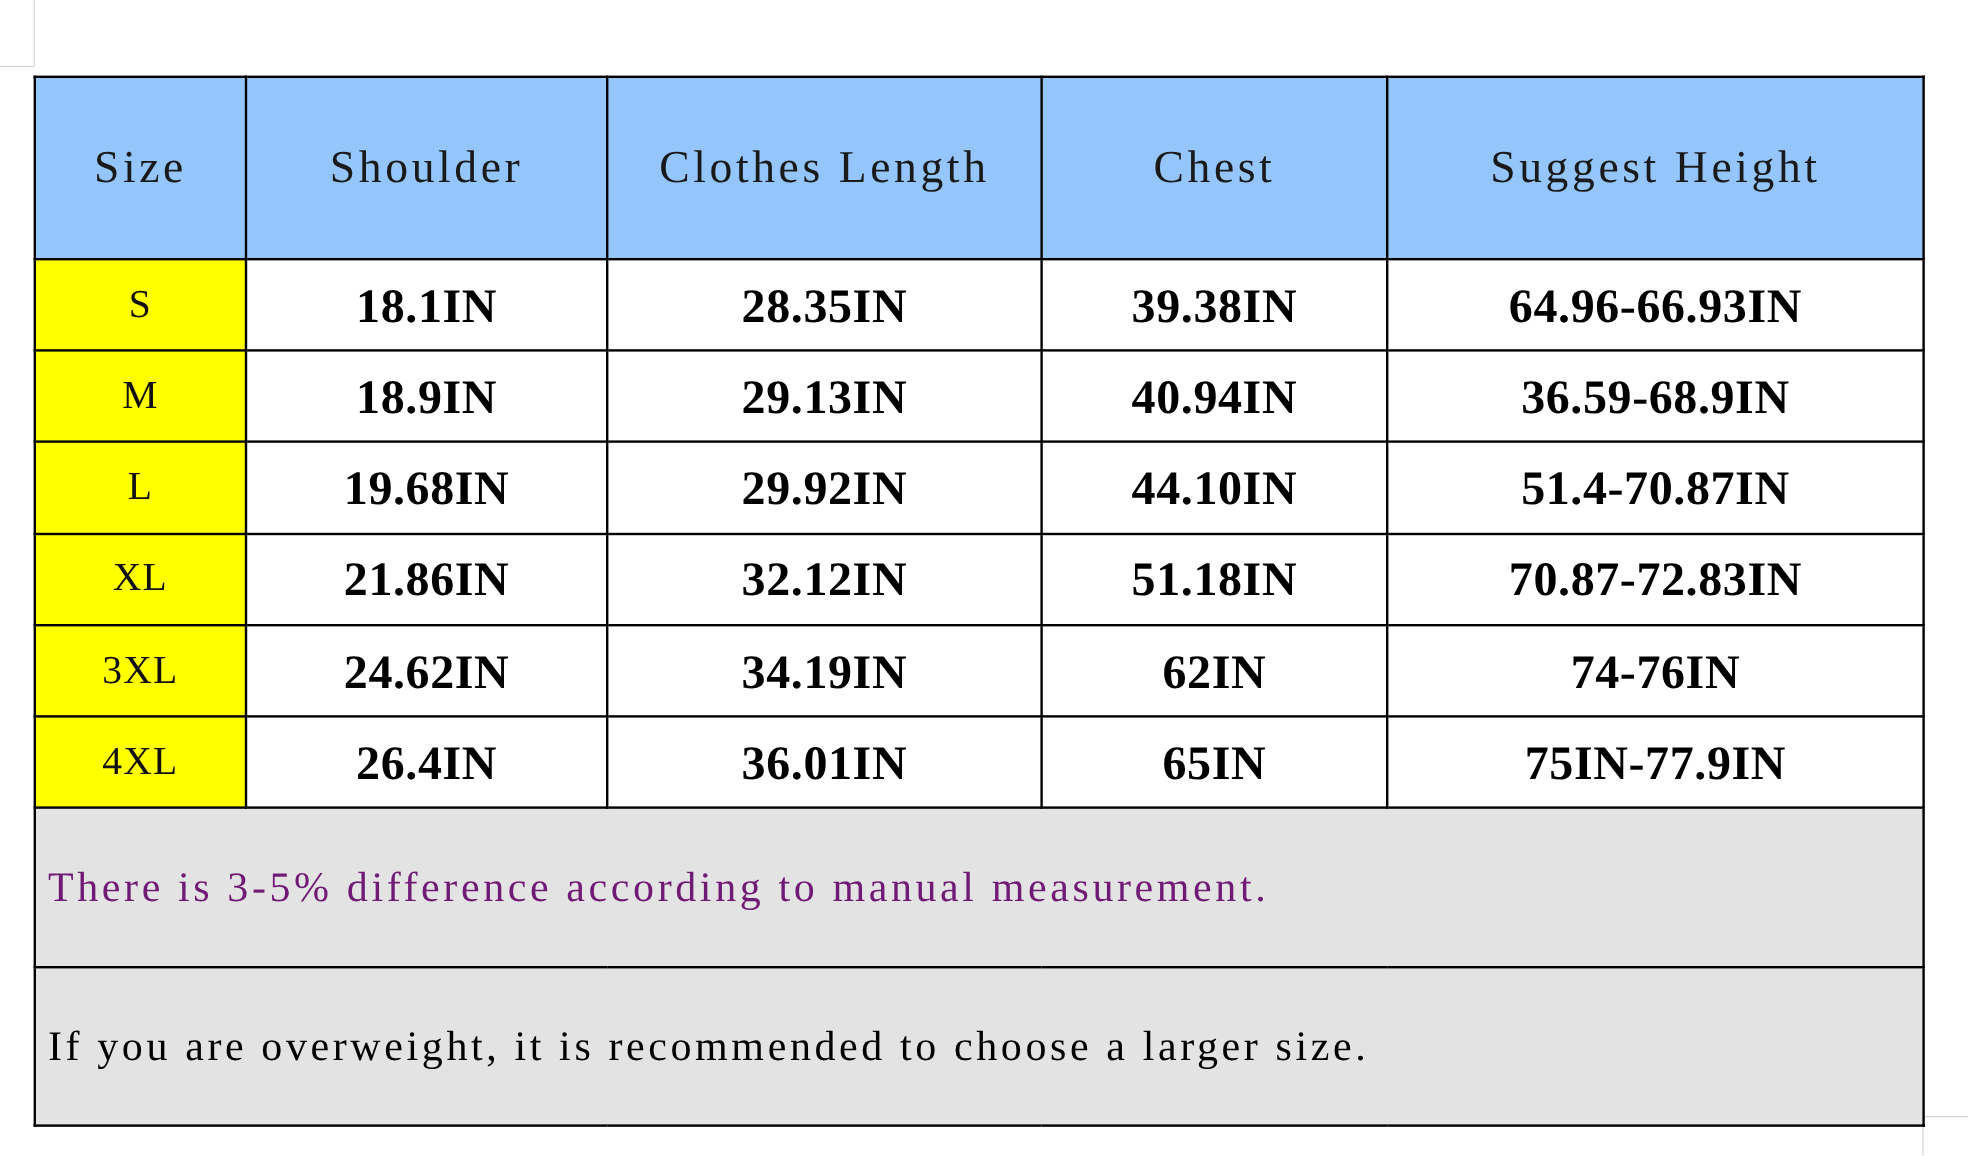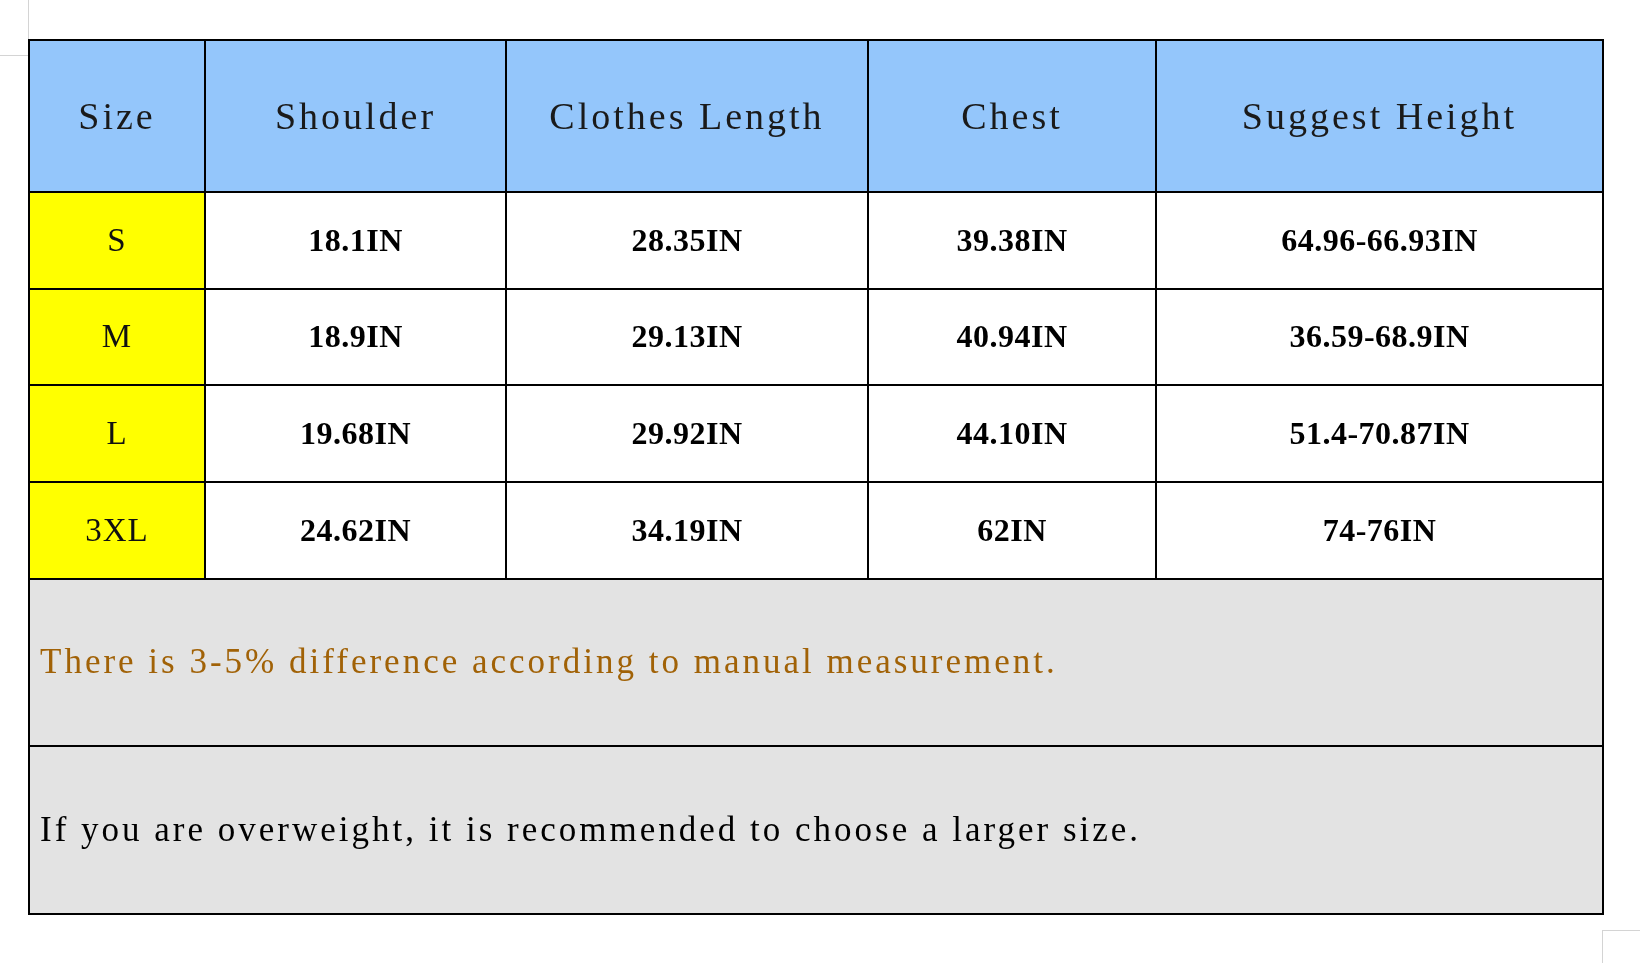--- a/index.html
+++ b/index.html
@@ -46,21 +46,21 @@
     top: 930px;
     left: 1602px;
     width: 38px;
     height: 1px;
     background: #d4d4d4;
   }
 
   .chart-wrap {
     position: absolute;
     left: 28px;
-    top: 39px;
+    top: 63px;
     width: 1574px;
     height: 744px;
   }
 
   table.size-table {
     border-collapse: collapse;
     table-layout: fixed;
     width: 1574px;
     height: 876px;
   }
@@ -94,35 +94,35 @@
   tr.data-row { height: 68px; }
   tr.data-row td.size-cell {
     background: #ffff00;
     color: #111111;
     font-size: 33px;
     letter-spacing: 1px;
   }
   tr.data-row td.val-cell {
     background: #ffffff;
     color: #000000;
-    font-size: 32px;
+    font-size: 40px;
     font-weight: bold;
     letter-spacing: 0.5px;
   }
 
   
   tr.note-row { height: 118px; }
   tr.note-row td {
     background: #e3e3e3;
     text-align: left;
     padding-left: 10px;
     font-size: 35px;
     letter-spacing: 3px;
   }
-  td.note-red { color: #a16207; }
+  td.note-red { color: #701a75; }
   td.note-dark { color: #000000; }
 </style>
 </head>
 <body>
 
 <div class="sheet-grid-v"></div>
 <div class="sheet-grid-h"></div>
 <div class="sheet-grid-v2"></div>
 <div class="sheet-grid-h2"></div>
 
@@ -160,26 +160,40 @@
         <td class="val-cell">36.59-68.9IN</td>
       </tr>
       <tr class="data-row">
         <td class="size-cell">L</td>
         <td class="val-cell">19.68IN</td>
         <td class="val-cell">29.92IN</td>
         <td class="val-cell">44.10IN</td>
         <td class="val-cell">51.4-70.87IN</td>
       </tr>
       <tr class="data-row">
+        <td class="size-cell">XL</td>
+        <td class="val-cell">21.86IN</td>
+        <td class="val-cell">32.12IN</td>
+        <td class="val-cell">51.18IN</td>
+        <td class="val-cell">70.87-72.83IN</td>
+      </tr>
+      <tr class="data-row">
         <td class="size-cell">3XL</td>
         <td class="val-cell">24.62IN</td>
         <td class="val-cell">34.19IN</td>
         <td class="val-cell">62IN</td>
         <td class="val-cell">74-76IN</td>
       </tr>
+      <tr class="data-row">
+        <td class="size-cell">4XL</td>
+        <td class="val-cell">26.4IN</td>
+        <td class="val-cell">36.01IN</td>
+        <td class="val-cell">65IN</td>
+        <td class="val-cell">75IN-77.9IN</td>
+      </tr>
       <tr class="note-row">
         <td class="note-red" colspan="5">There is 3-5% difference according to manual measurement.</td>
       </tr>
       <tr class="note-row">
         <td class="note-dark" colspan="5">If you are overweight, it is recommended to choose a larger size.</td>
       </tr>
     </tbody>
   </table>
 </div>
 

